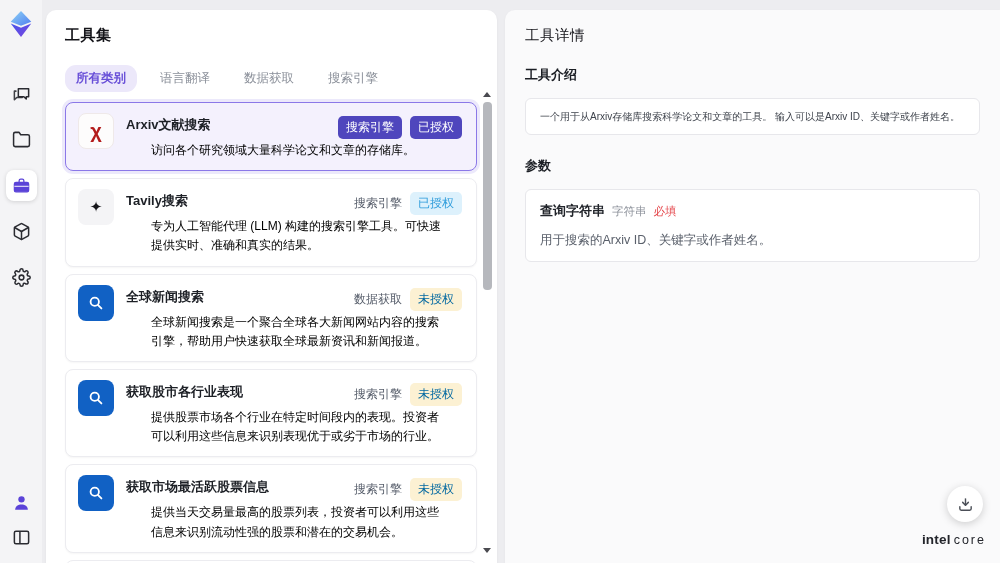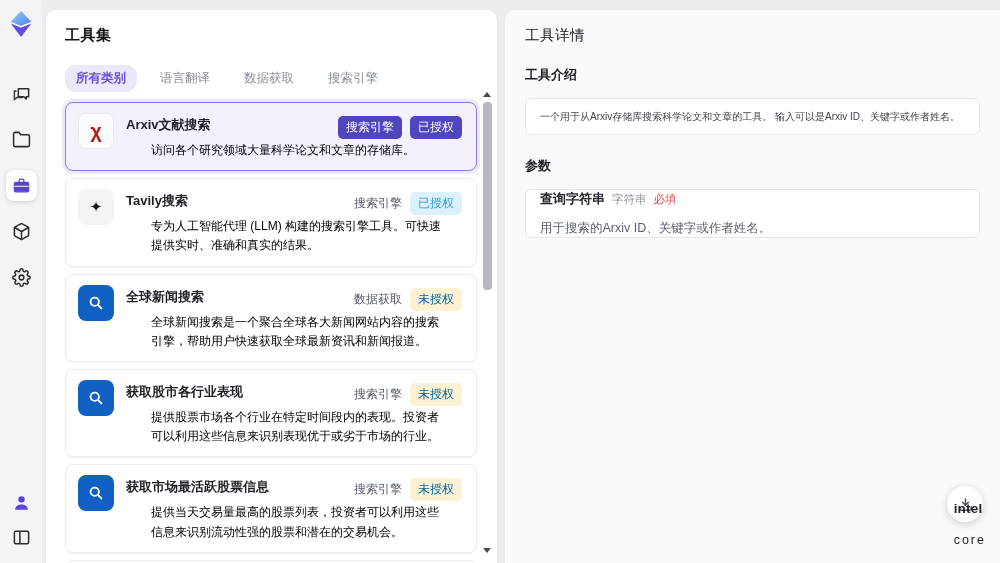--- a/index.html
+++ b/index.html
@@ -54,34 +54,34 @@
   .sb-down { bottom:10px; border-top:5px solid #4a4a50; }
   .sb-thumb { position:absolute; right:5px; top:92px; width:9px; height:188px; background:#b6b8bd; border-radius:4px; cursor:pointer; }
 
   
   .detail-panel { position:absolute; left:505px; top:10px; right:0; height:553px; background:#fafafb;
                   border-radius:10px 0 0 0; box-shadow:0 1px 3px rgba(0,0,0,.04); padding:16px 20px; }
   .detail-title { font-size:14.5px; font-weight:normal; color:#141419; margin-bottom:21px; letter-spacing:.5px; }
   .section-heading { font-size:13px; font-weight:bold; color:#1b1e24; margin-bottom:14px; }
   .intro-box { background:#fff; border:1px solid #e7e7eb; border-radius:6px; padding:10px 14px;
                font-size:10px; color:#3d424b; margin-bottom:22px; line-height:1.5; }
-  .param-box { background:#fff; border:1px solid #e7e7eb; border-radius:6px; padding:0 14px; }
+  .param-box { background:#fff; border:1px solid #e7e7eb; border-radius:6px; padding:12px 14px; }
   .param-head { display:flex; align-items:baseline; gap:7px; }
   .param-name { font-size:13px; font-weight:bold; color:#22252b; }
   .param-type { font-size:11.5px; color:#8d929b; }
   .param-required { font-size:11.5px; color:#e5484d; }
   .param-desc { font-size:12.5px; color:#5a606b; margin-top:12px; }
 
   
   .fab { position:absolute; right:17px; bottom:41px; width:36px; height:36px; border-radius:50%;
          background:#fff; box-shadow:0 2px 8px rgba(0,0,0,.18); display:flex; align-items:center;
          justify-content:center; color:#4b4f57; cursor:pointer; }
   .fab svg { width:17px; height:17px; }
-  .brand { position:absolute; right:14px; bottom:16px; display:flex; align-items:flex-start; gap:17px;
-           color:#23252b;flex-direction:column; }
+  .brand { position:absolute; right:14px; bottom:16px; display:flex; align-items:flex-end; gap:3px;
+           color:#23252b; }
   .brand .vendor { font-size:13.5px; font-weight:bold; letter-spacing:.2px; }
   .brand .product { font-size:12.5px; letter-spacing:2px; text-transform:lowercase; }
 </style>
 </head>
 <body>
 
 <div class="rail">
   <svg class="logo" viewBox="0 0 26 30">
     <defs>
       <linearGradient id="gTop" x1="0" y1="0" x2="1" y2="1">

